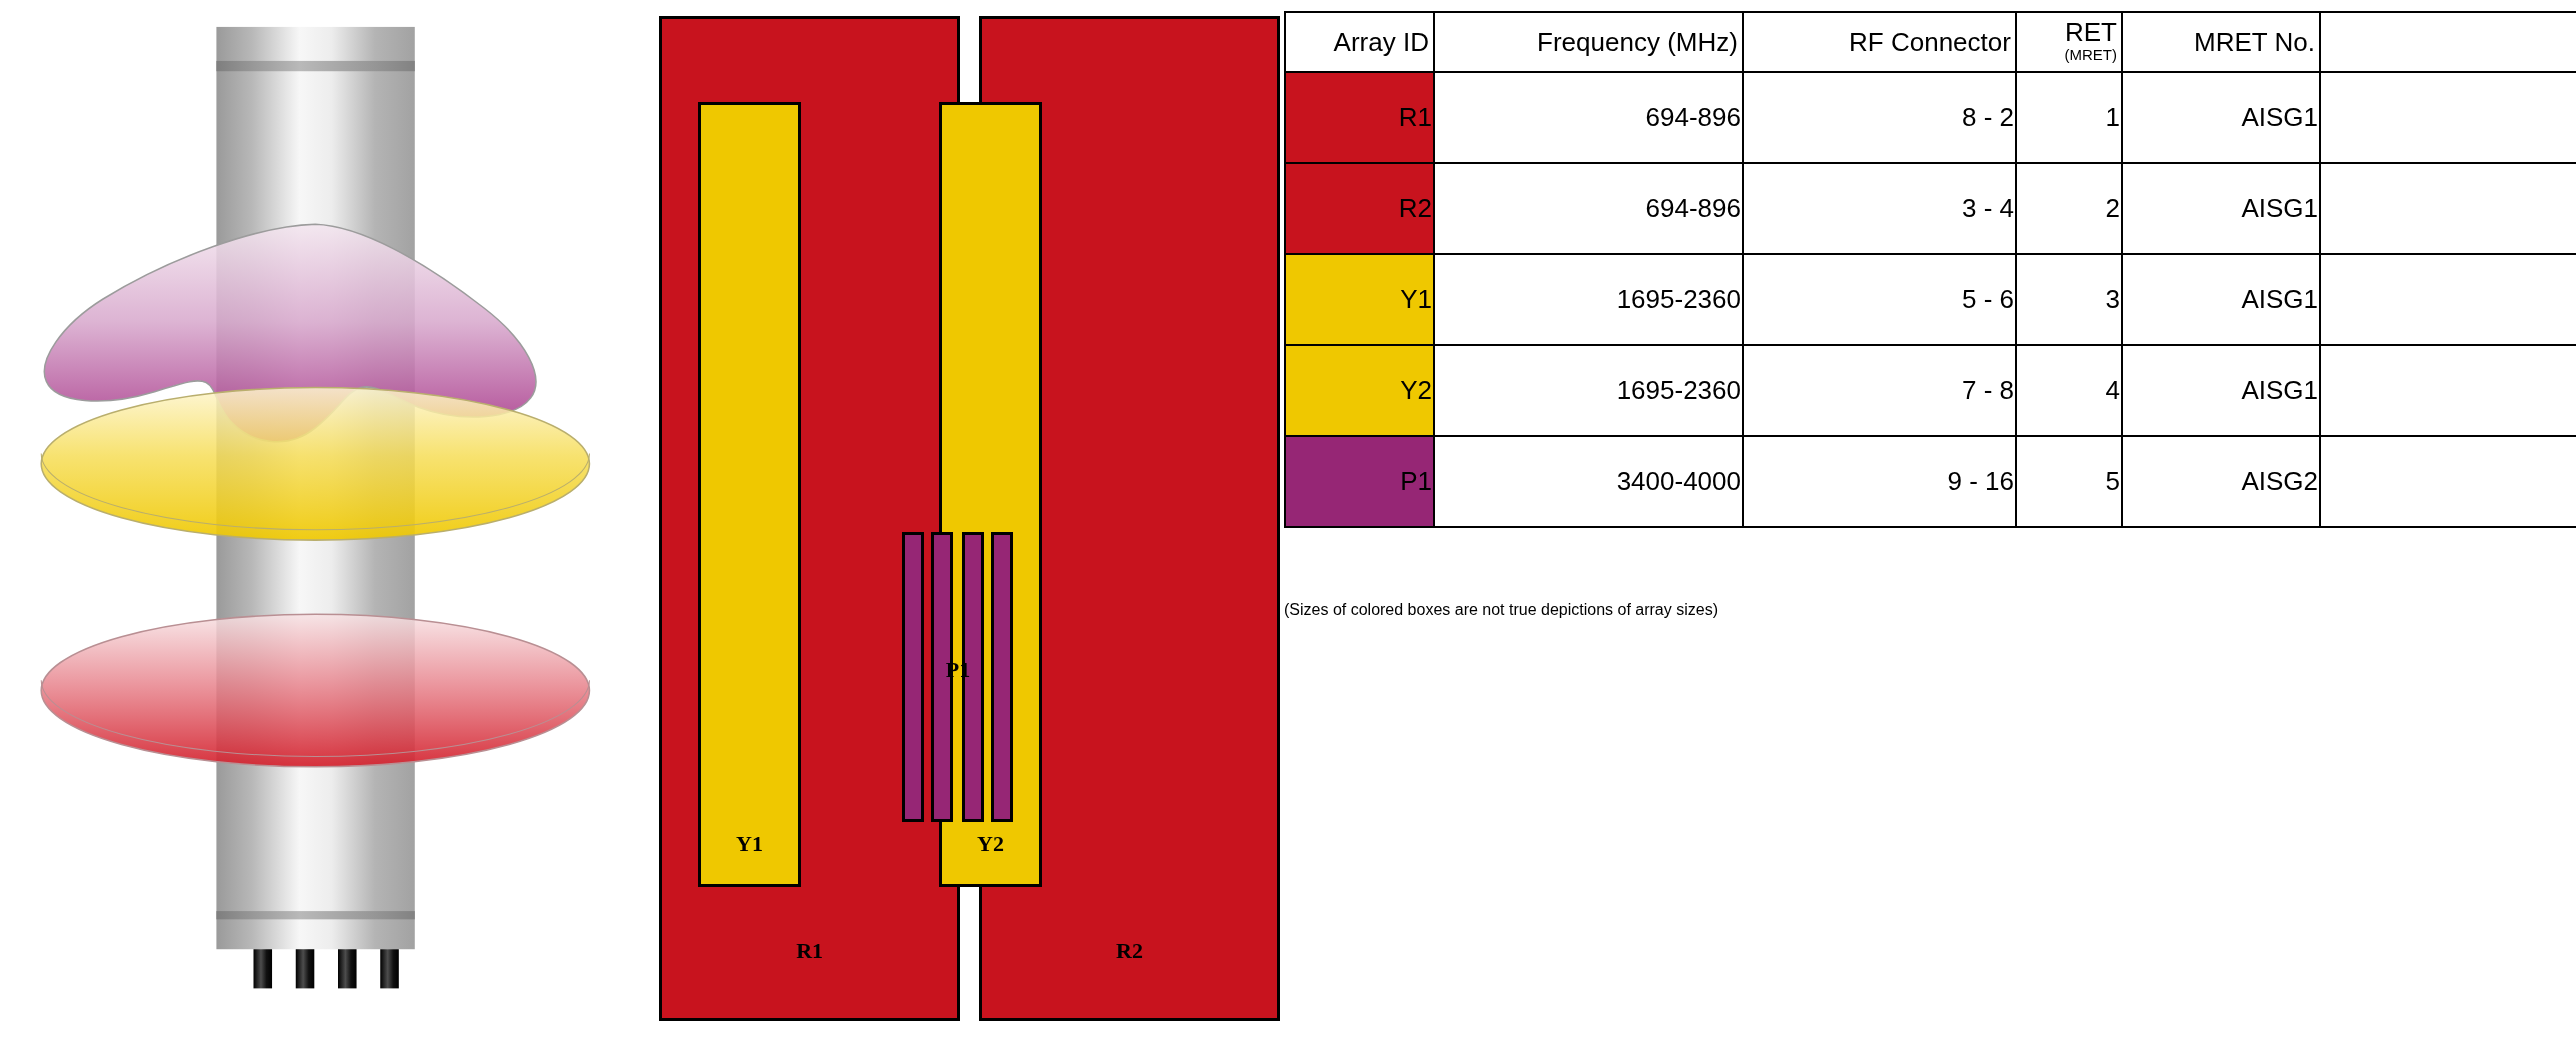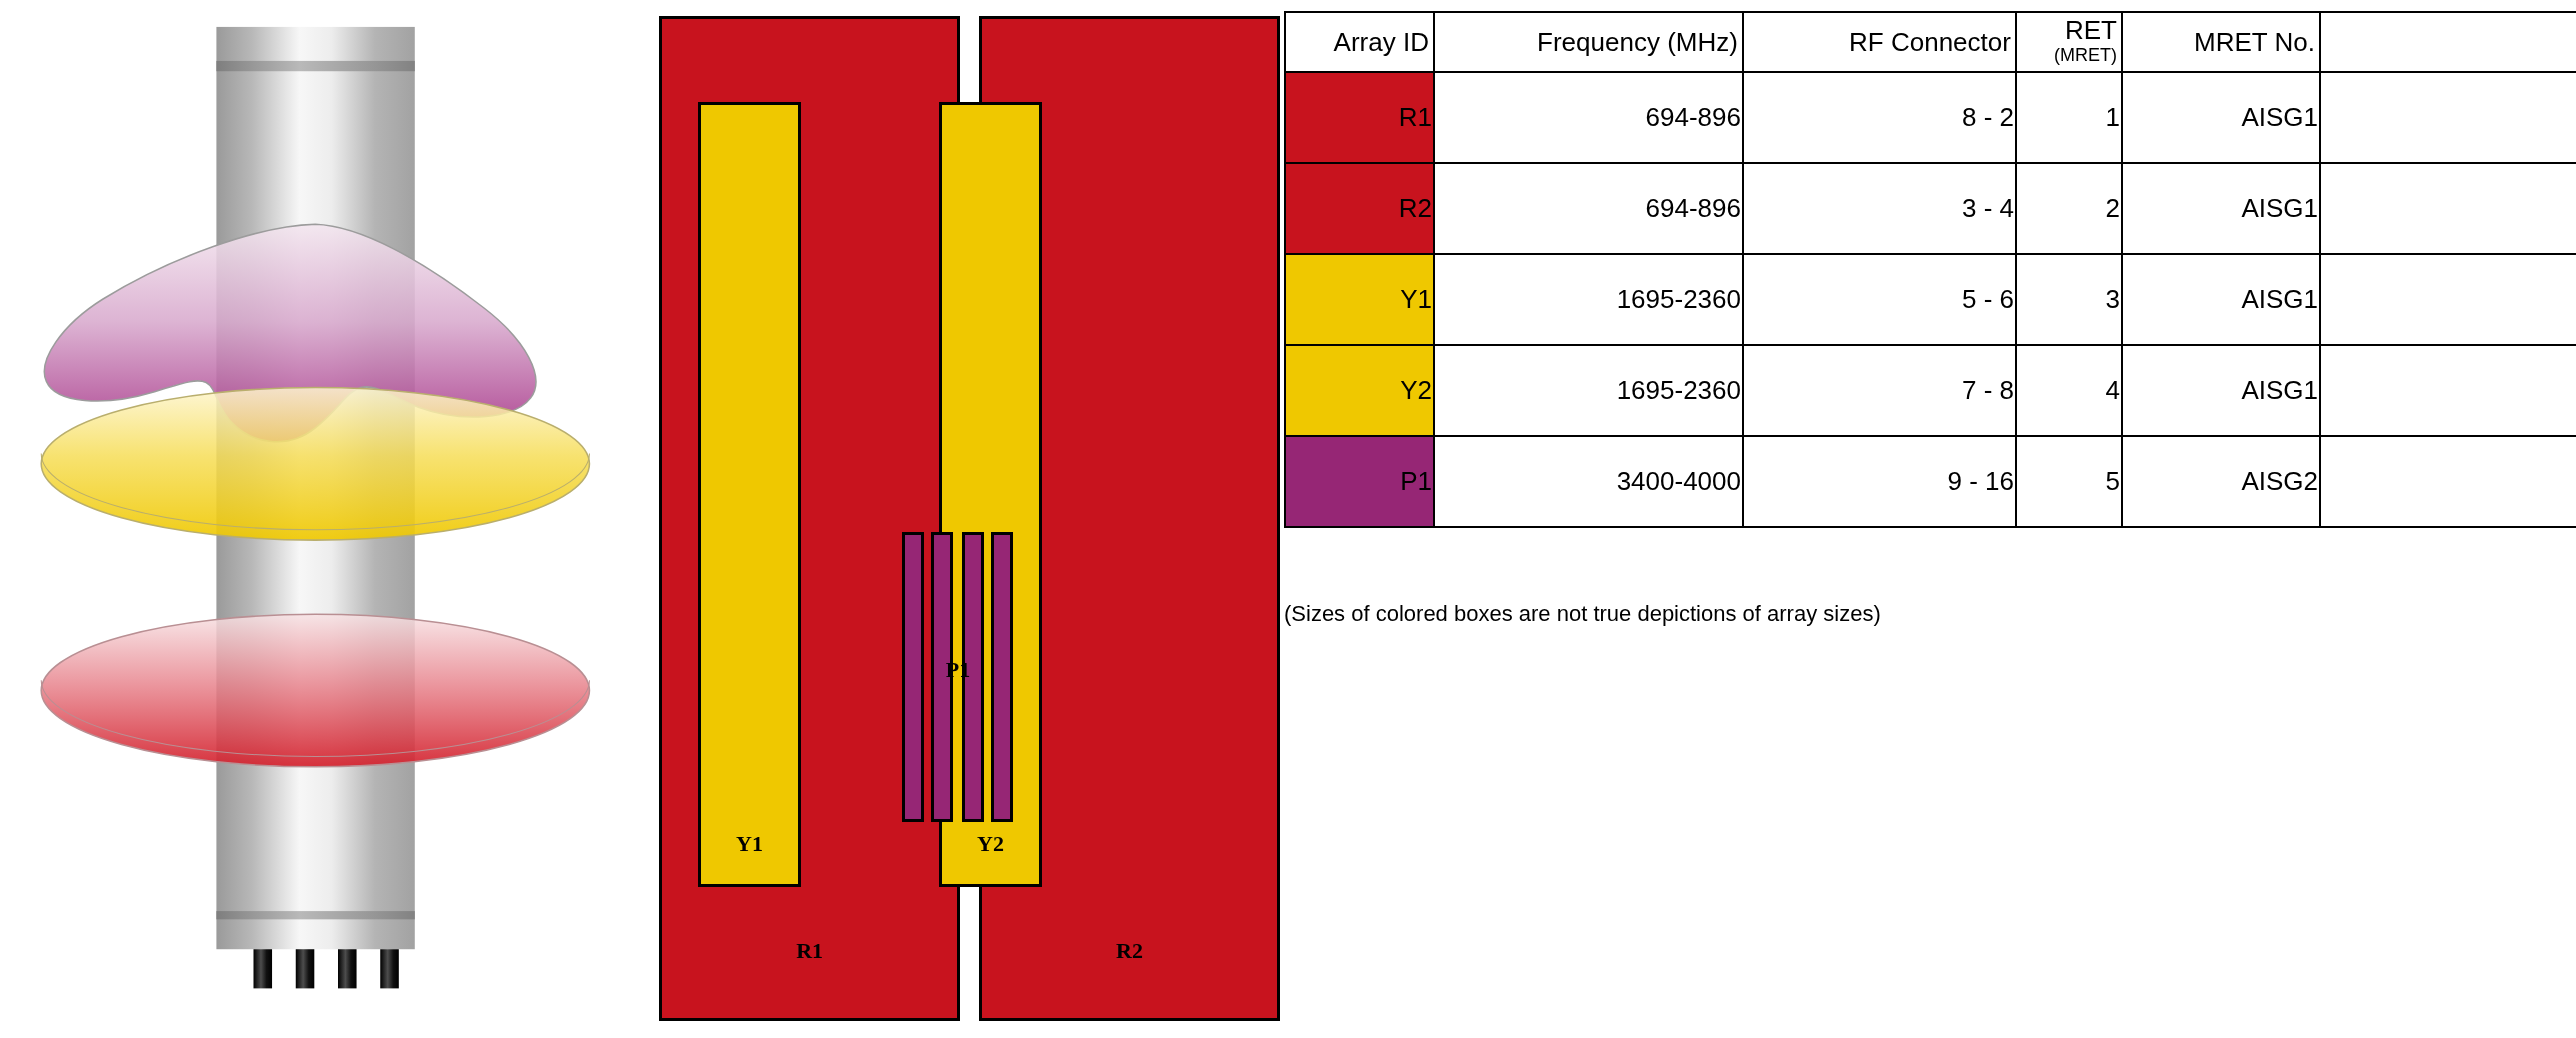--- a/index.html
+++ b/index.html
@@ -125,33 +125,33 @@
     font-size: 26px;
   }
   .col-arrayid { width: 149px; }
   .col-freq    { width: 309px; }
   .col-rfconn  { width: 273px; }
   .col-ret     { width: 106px; }
   .col-aisgno  { width: 198px; }
   .col-uid     { width: 541px; }
 
   .ret-head-main { display: block; font-size: 26px; line-height: 1.0; }
-  .ret-head-sub  { display: block; font-size: 18px; line-height: 1.35; }
+  .ret-head-sub  { display: block; font-size: 15px; line-height: 1.35; }
 
   td.id-cell { font-size: 26px; }
   td.id-red    { background: #C8131E; }
   td.id-yellow { background: #EFC800; }
   td.id-purple { background: #962675; }
 
   #table-caption {
     position: absolute;
     left: 1284px;
     top: 601px;
     font-family: "Liberation Sans", sans-serif;
-    font-size: 22px;
+    font-size: 16px;
     color: #000000;
     white-space: nowrap;
   }
 </style>
 </head>
 <body>
 
 <div id="antenna-illustration">
   <svg width="608" height="1039" viewBox="0 0 1180 2016" xmlns="http://www.w3.org/2000/svg">
     <defs>

